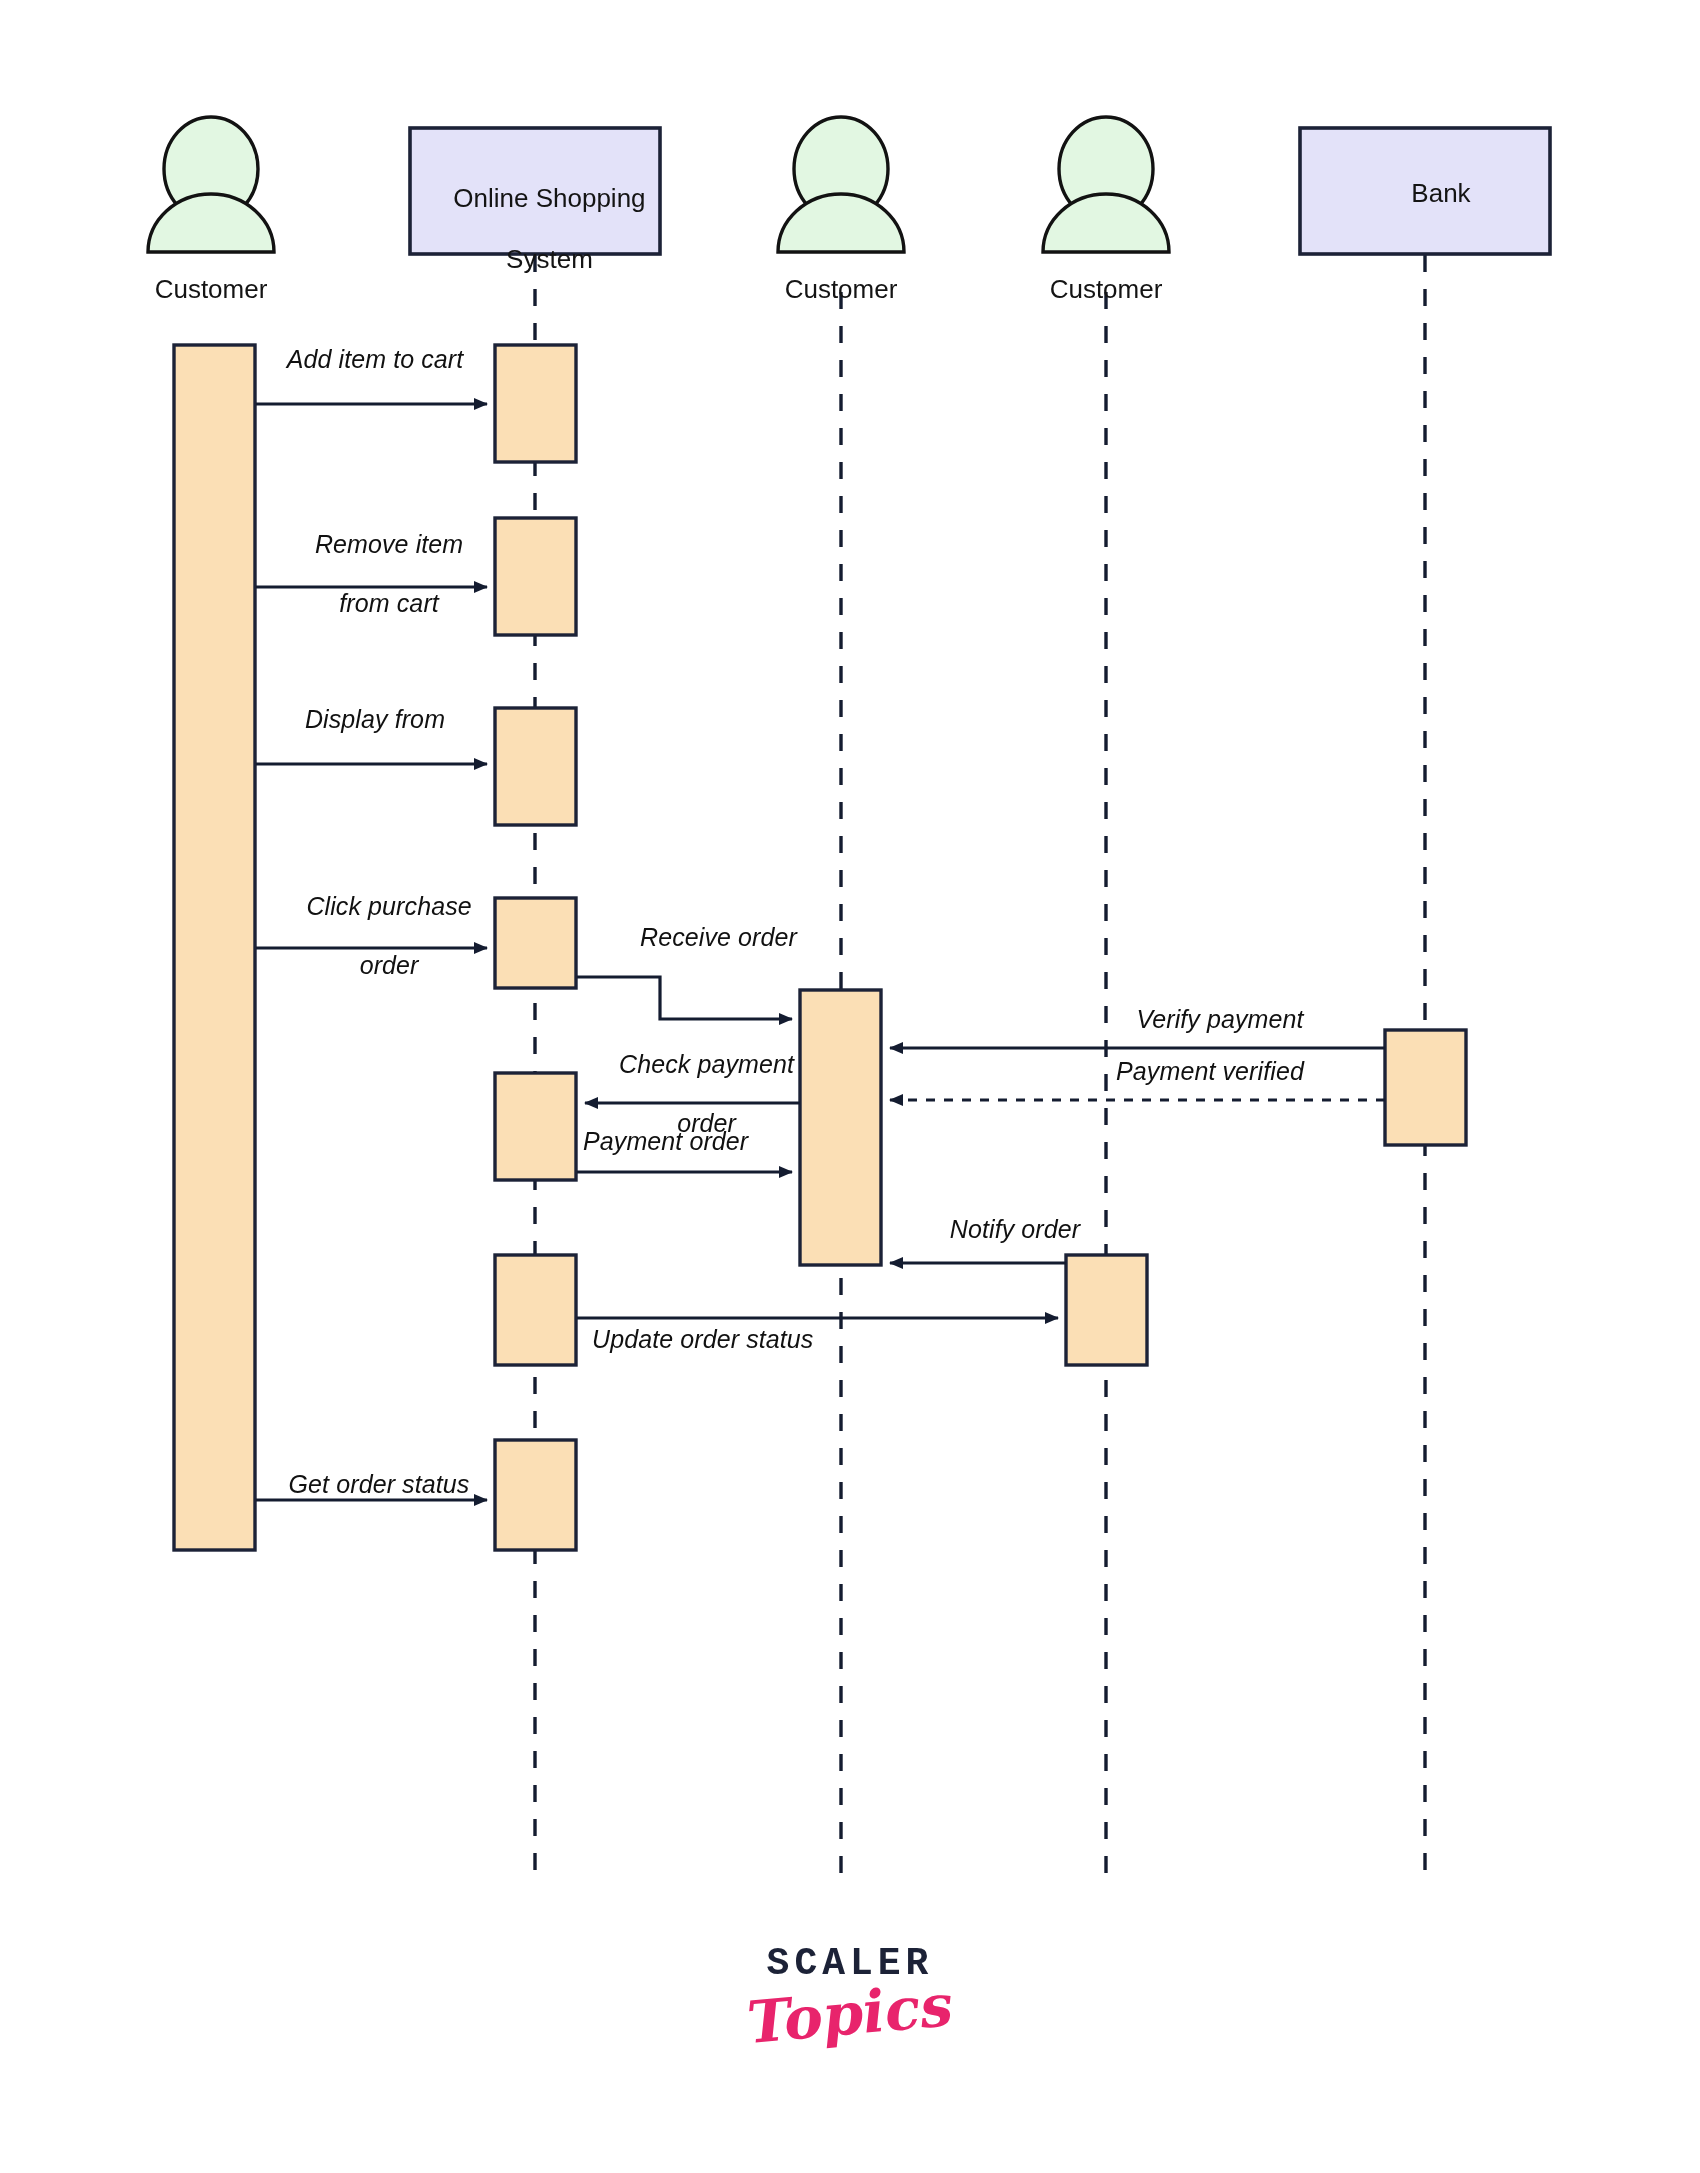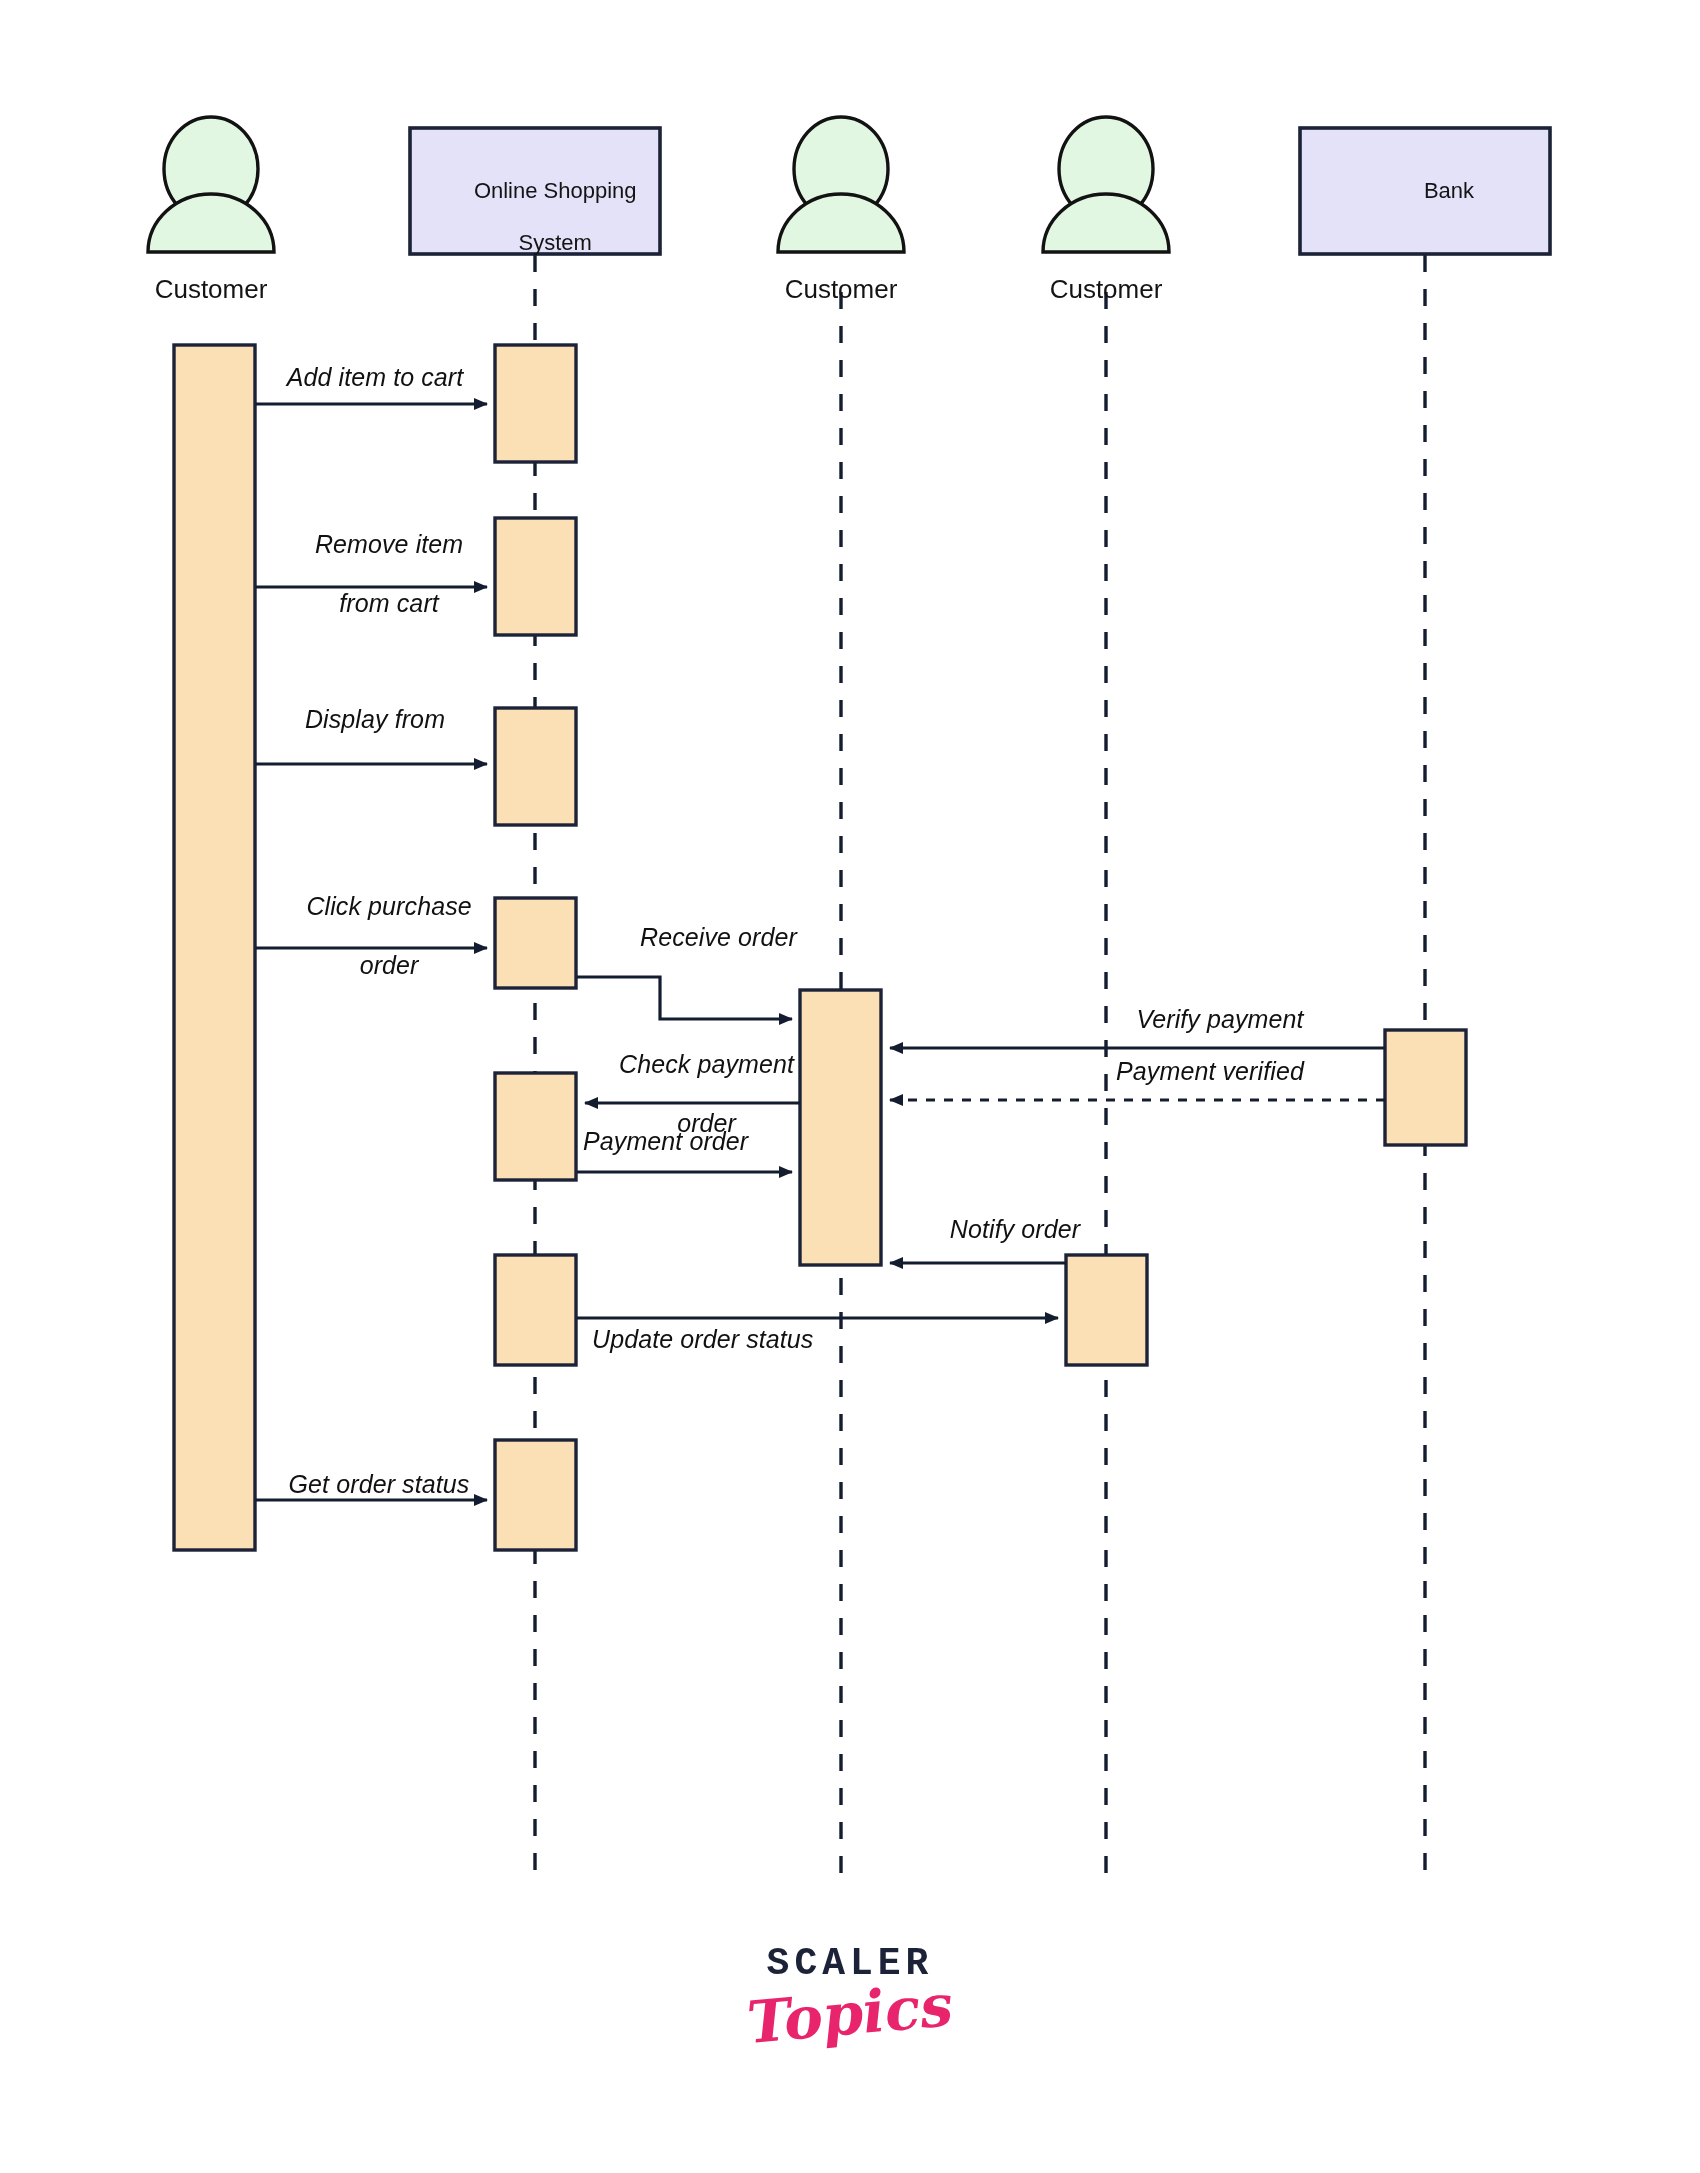--- a/index.html
+++ b/index.html
@@ -37,24 +37,23 @@
     color: #1a1a1a;
     white-space: pre;
     line-height: 1.18;
   }
   .participant-name {
     font-size: 26px;
     text-align: center;
     color: #141414;
   }
   .box-name {
-    font-size: 22px;
+    font-size: 26px;
     text-align: center;
     color: #141414;
-    padding-left: 8px;
   }
   .message-label {
     font-size: 25px;
     font-style: italic;
     color: #111111;
     text-align: center;
     letter-spacing: 0.1px;
   }
   .message-label.left {
     text-align: left;
@@ -182,21 +181,21 @@
     <span>Online Shopping</span><br>
     <span>System</span>
   </div>
 
   <div class="lbl participant-name" style="left:721px; top:274px; width:240px;">Customer</div>
 
   <div class="lbl participant-name" style="left:986px; top:274px; width:240px;">Customer</div>
 
   <div class="lbl box-name" style="left:1300px; top:178px; width:250px;margin-left:16px;">Bank</div>
 
-  <div class="lbl message-label" style="left:260px; top:363px; width:230px;">Add item to cart</div>
+  <div class="lbl message-label" style="left:260px; top:345px; width:230px;">Add item to cart</div>
 
   <div class="lbl message-label" style="left:260px; top:500px; width:230px;">
     <span>Remove item</span><br>
     <span>from cart</span>
   </div>
 
   <div class="lbl message-label" style="left:260px; top:705px; width:230px;">Display from</div>
 
   <div class="lbl message-label" style="left:260px; top:862px; width:230px;">
     <span>Click purchase</span><br>

